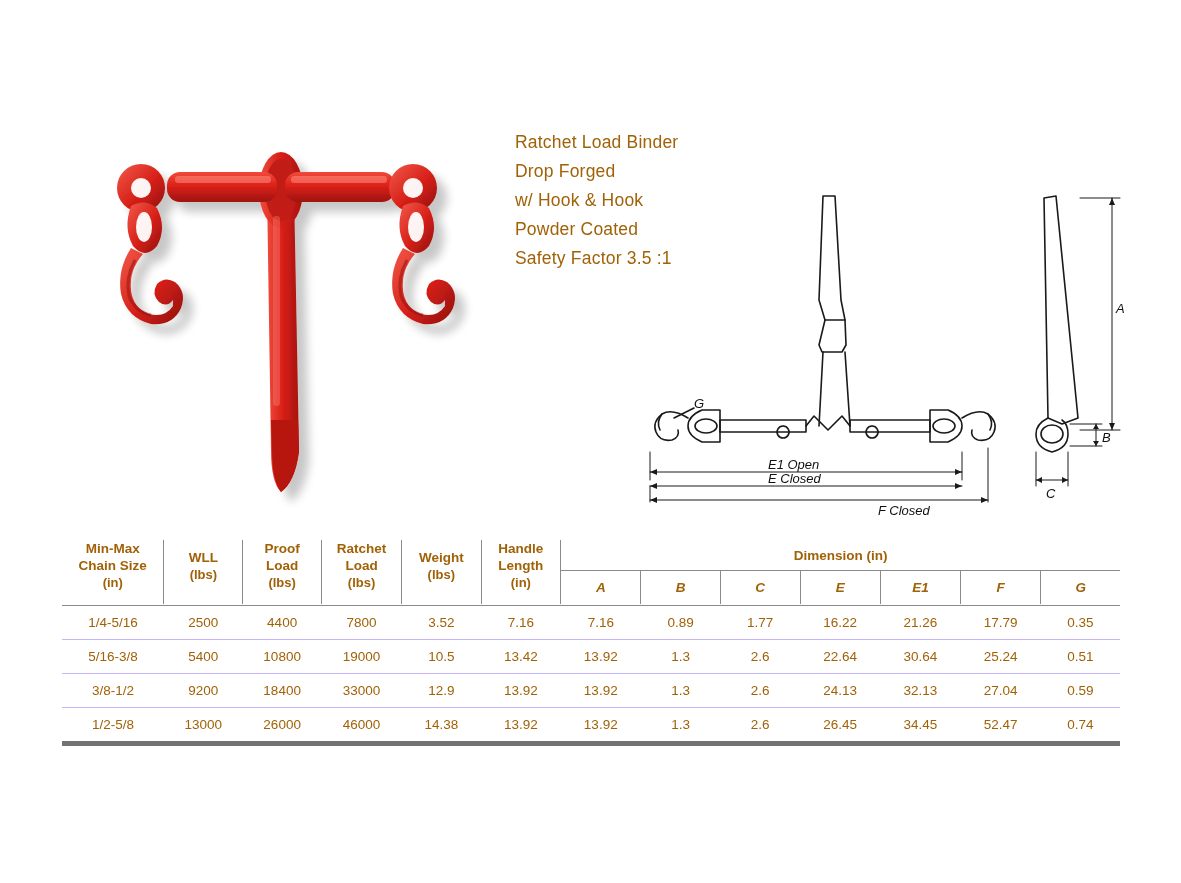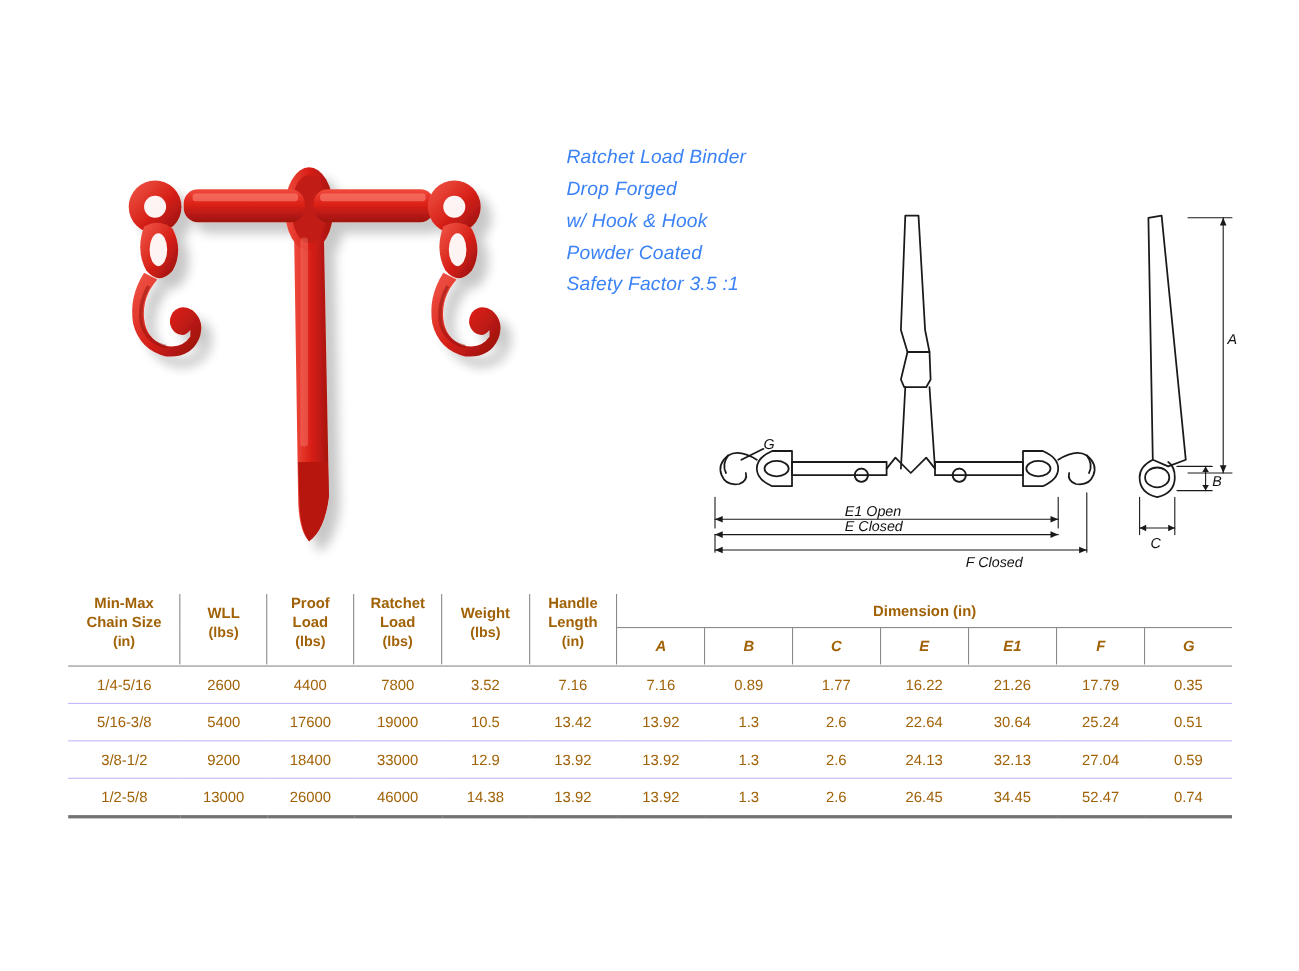--- a/index.html
+++ b/index.html
@@ -36,23 +36,22 @@
     font-size: 34px;
     font-weight: 400;
     letter-spacing: 0.5px;
     color: #111;
     margin: 0 0 18px 0;
     line-height: 1.1;
   }
   .spec-line {
     font-size: 17.5px;
     line-height: 29px;
-    color: #3b82f6;
+    color: #a16207;
     letter-spacing: 0.2px;
-    font-style: italic;
   }
 
   
   #drawings {
     position: absolute;
     left: 610px;
     top: 180px;
     width: 550px;
     height: 340px;
   }
@@ -100,21 +99,21 @@
     font-style: italic;
     font-weight: bold;
     font-size: 14px;
   }
   table.spec tbody td {
     height: 33px;
     border-bottom: 1px solid #c4b5fd;
     font-size: 13.5px;
   }
   table.spec tbody tr:last-child td {
-    border-bottom: 3px solid #737373;
+    border-bottom: 5px solid #737373;
   }
   .col-first { width: 108px; }
   .col-std { width: 82px; }
   .col-dim { width: 84px; }
 
   .draw-label {
     font-style: italic;
     font-size: 13px;
     fill: #111;
   }
@@ -322,37 +321,37 @@
         <th class="col-dim dim-letter vline-r">F</th>
         <th class="col-dim dim-letter">G</th>
       </tr>
       <tr>
         <th class="hline-b" colspan="13" style="height:1px;padding:0"></th>
       </tr>
     </thead>
     <tbody>
       <tr>
         <td>1/4-5/16</td>
-        <td>2600</td>
+        <td>2500</td>
         <td>4400</td>
         <td>7800</td>
         <td>3.52</td>
         <td>7.16</td>
         <td>7.16</td>
         <td>0.89</td>
         <td>1.77</td>
         <td>16.22</td>
         <td>21.26</td>
         <td>17.79</td>
         <td>0.35</td>
       </tr>
       <tr>
         <td>5/16-3/8</td>
         <td>5400</td>
-        <td>17600</td>
+        <td>10800</td>
         <td>19000</td>
         <td>10.5</td>
         <td>13.42</td>
         <td>13.92</td>
         <td>1.3</td>
         <td>2.6</td>
         <td>22.64</td>
         <td>30.64</td>
         <td>25.24</td>
         <td>0.51</td>

